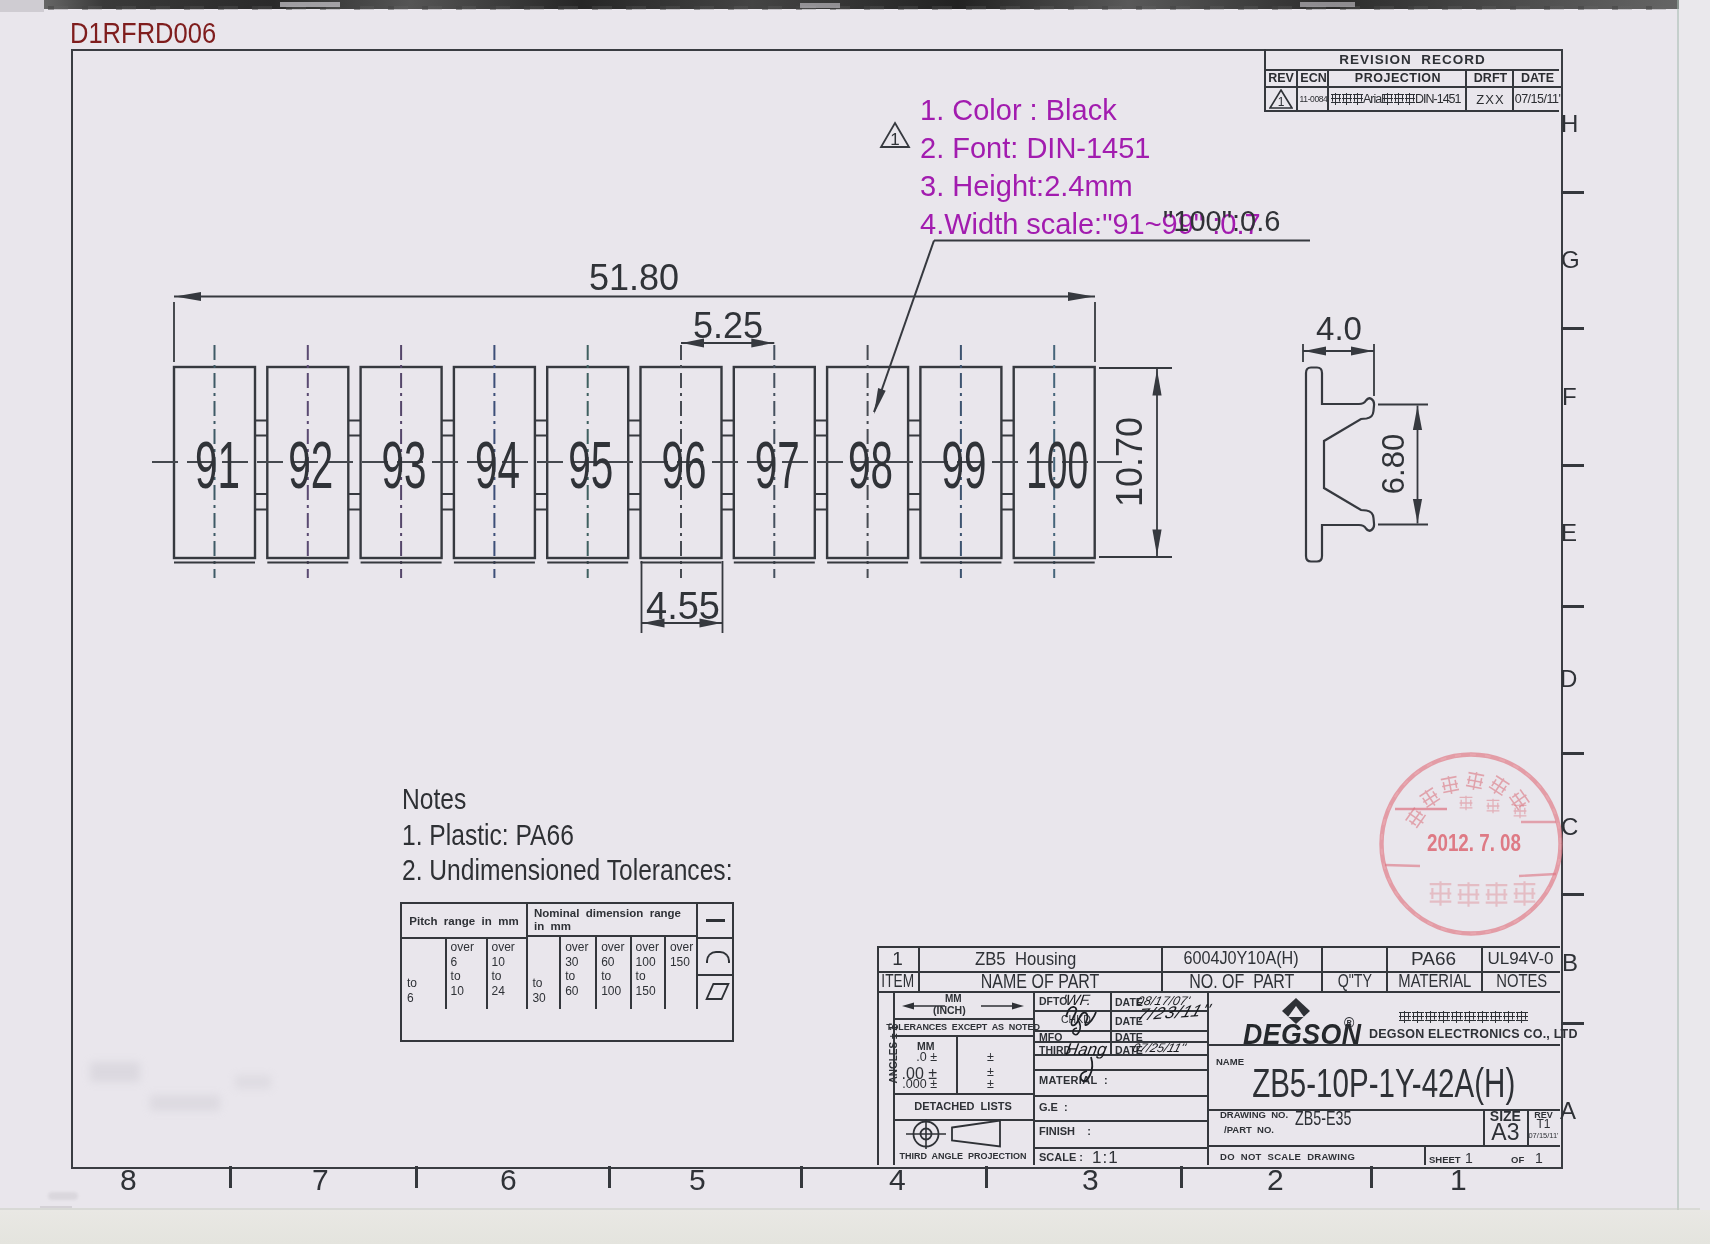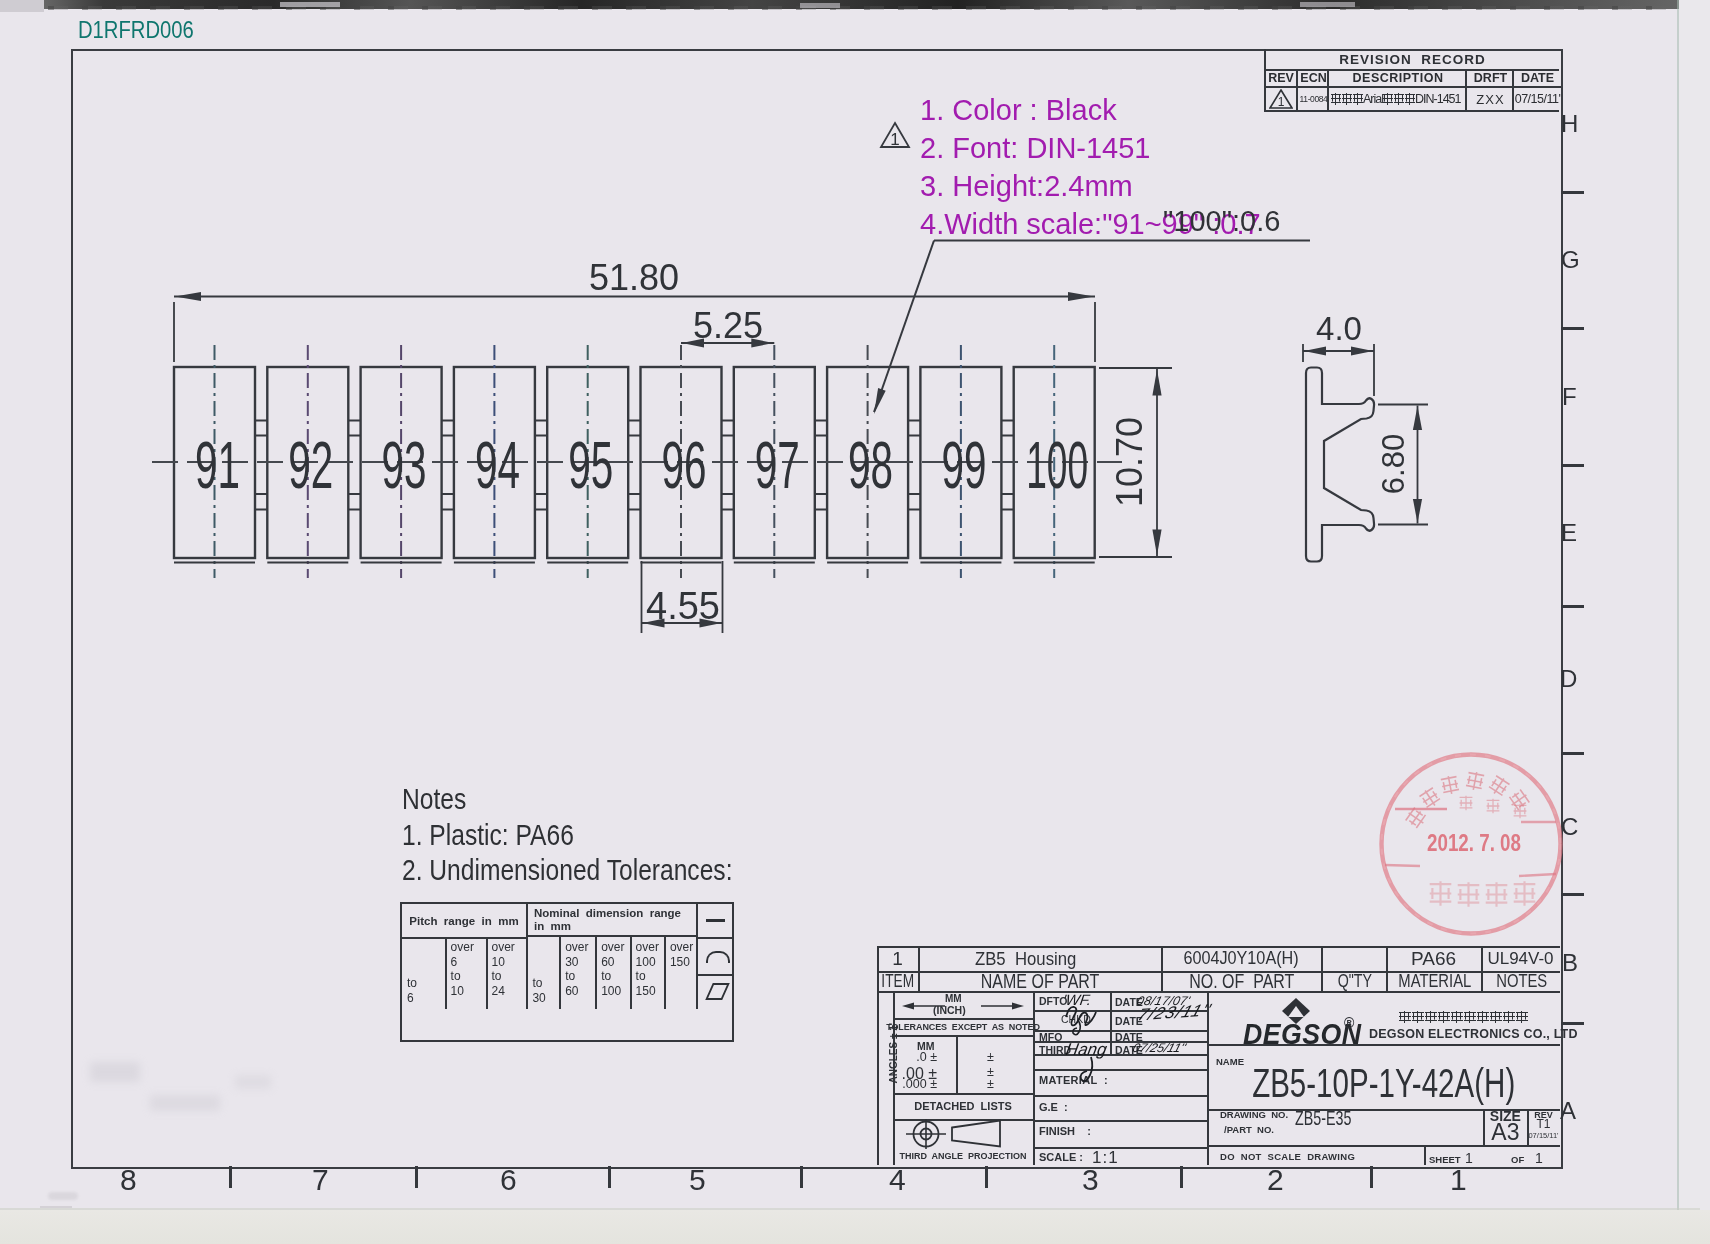--- a/index.html
+++ b/index.html
@@ -19,21 +19,21 @@
 <body>
 <div id="page">
 
 <div class="abs" style="left:0;top:0;width:1710px;height:9px;background:linear-gradient(90deg,#888 0%,#3a3a3a 6%,#2a2a2a 16%,#555 24%,#262626 34%,#444 44%,#222 56%,#595959 66%,#2c2c2c 78%,#4a4a4a 88%,#6a6a6a 100%);"></div>
 <div class="abs" style="left:0;top:6px;width:1710px;height:4px;background:repeating-linear-gradient(90deg,#55555500 0 14px,#44444488 14px 20px,#66666644 20px 34px);"></div>
 <div class="abs" style="left:280px;top:2px;width:60px;height:5px;background:#cfccd2;opacity:.7;"></div>
 <div class="abs" style="left:800px;top:3px;width:40px;height:5px;background:#cfccd2;opacity:.6;"></div>
 <div class="abs" style="left:1300px;top:2px;width:55px;height:5px;background:#cfccd2;opacity:.6;"></div>
 <div class="abs" style="left:0;top:0;width:44px;height:12px;background:#cfccd2"></div>
 
-<div class="abs" style="left:78px;top:17px;font-size:23px;letter-spacing:0px;color:#0f766e;"><span class="cad" style="transform:scaleX(.88);">D1RFRD006</span></div>
+<div class="abs" style="left:70px;top:17px;font-size:29px;letter-spacing:0px;color:#7f1d1d;"><span class="cad" style="transform:scaleX(.88);">D1RFRD006</span></div>
 
 <div class="abs" style="left:71px;top:49px;width:1488px;height:1116px;border:2px solid #3a3d42;"></div>
 
 <div class="abs" style="left:1561px;top:110px;font-size:24px;color:#2f3237;">H</div>
 <div class="abs" style="left:1561px;top:246px;font-size:24px;color:#2f3237;">G</div>
 <div class="abs" style="left:1562px;top:382.5px;font-size:24px;color:#2f3237;">F</div>
 <div class="abs" style="left:1561px;top:518.5px;font-size:24px;color:#2f3237;">E</div>
 <div class="abs" style="left:1560px;top:664.5px;font-size:24px;color:#2f3237;">D</div>
 <div class="abs" style="left:1561px;top:812.5px;font-size:24px;color:#2f3237;">C</div>
 <div class="abs" style="left:1562px;top:948.5px;font-size:24px;color:#2f3237;">B</div>
@@ -61,21 +61,21 @@
 <div class="abs" style="left:985px;top:1166px;width:2.5px;height:22px;background:#35383d;"></div>
 <div class="abs" style="left:1180px;top:1166px;width:2.5px;height:22px;background:#35383d;"></div>
 <div class="abs" style="left:1370px;top:1166px;width:2.5px;height:22px;background:#35383d;"></div>
 
 <div class="abs" style="left:1264px;top:49px;width:293px;height:61px;border-left:2px solid #35383d;border-bottom:2px solid #35383d;">
 
   <div class="abs ctr" style="left:0;top:0;width:293px;height:20px;border-bottom:2px solid #35383d;font-size:13.5px;font-weight:bold;color:#2e3136;letter-spacing:1px;">REVISION&nbsp;&nbsp;RECORD</div>
 
   <div class="abs ctr" style="left:0;top:20px;width:30px;height:17px;font-size:12.5px;font-weight:bold;">REV</div>
   <div class="abs ctr bl" style="left:30px;top:20px;width:31px;height:17px;font-size:12.5px;font-weight:bold;">ECN</div>
-  <div class="abs ctr bl" style="left:61px;top:20px;width:138px;height:17px;font-size:12.5px;font-weight:bold;letter-spacing:.5px;">DESCRIPTION</div>
+  <div class="abs ctr bl" style="left:61px;top:20px;width:138px;height:17px;font-size:12.5px;font-weight:bold;letter-spacing:.5px;">PROJECTION</div>
   <div class="abs ctr bl" style="left:199px;top:20px;width:47px;height:17px;font-size:12.5px;font-weight:bold;">DRFT</div>
   <div class="abs ctr bl" style="left:246px;top:20px;width:47px;height:17px;font-size:12.5px;font-weight:bold;">DATE</div>
 
   <div class="abs ctr bt" style="left:0;top:37px;width:30px;height:22px;">
     <svg width="24" height="20" viewBox="0 0 24 20">
           <path d="M12 1 L23 19 L1 19 Z" fill="none" stroke="#2e3136" stroke-width="1.6"></path>
           <text x="12" y="17" font-size="12" text-anchor="middle" fill="#2e3136" font-family="Liberation Sans">1</text>
         </svg>
   </div>
   <div class="abs ctr bl bt" style="left:30px;top:37px;width:31px;height:22px;font-size:8.5px;letter-spacing:-.4px;white-space:nowrap;overflow:hidden;">11-0084</div>

